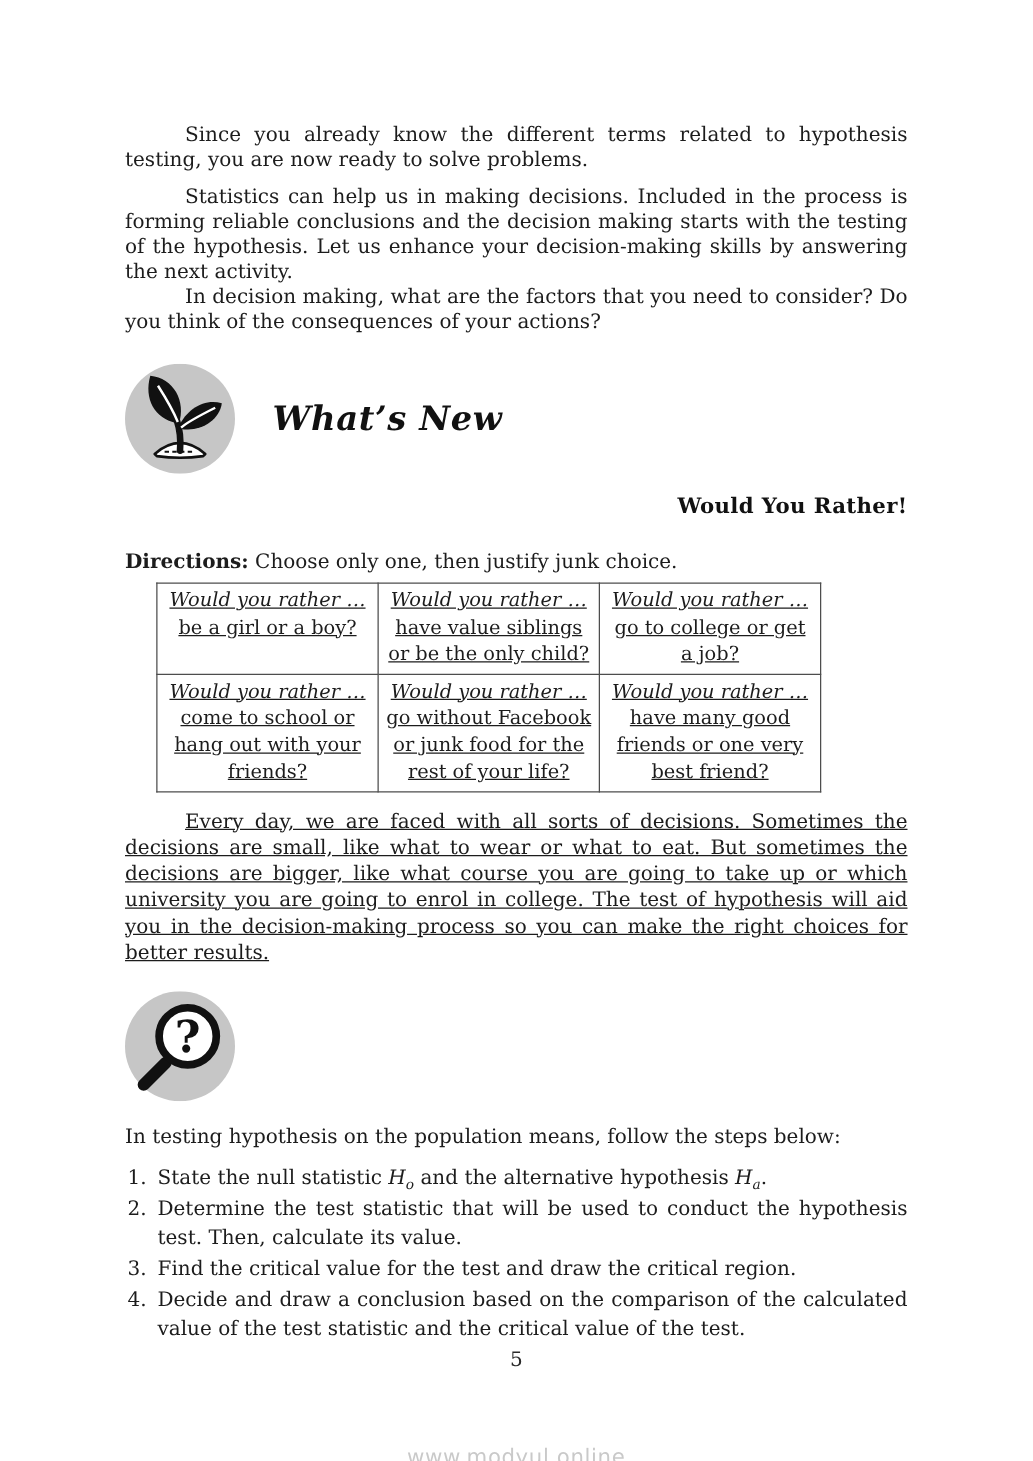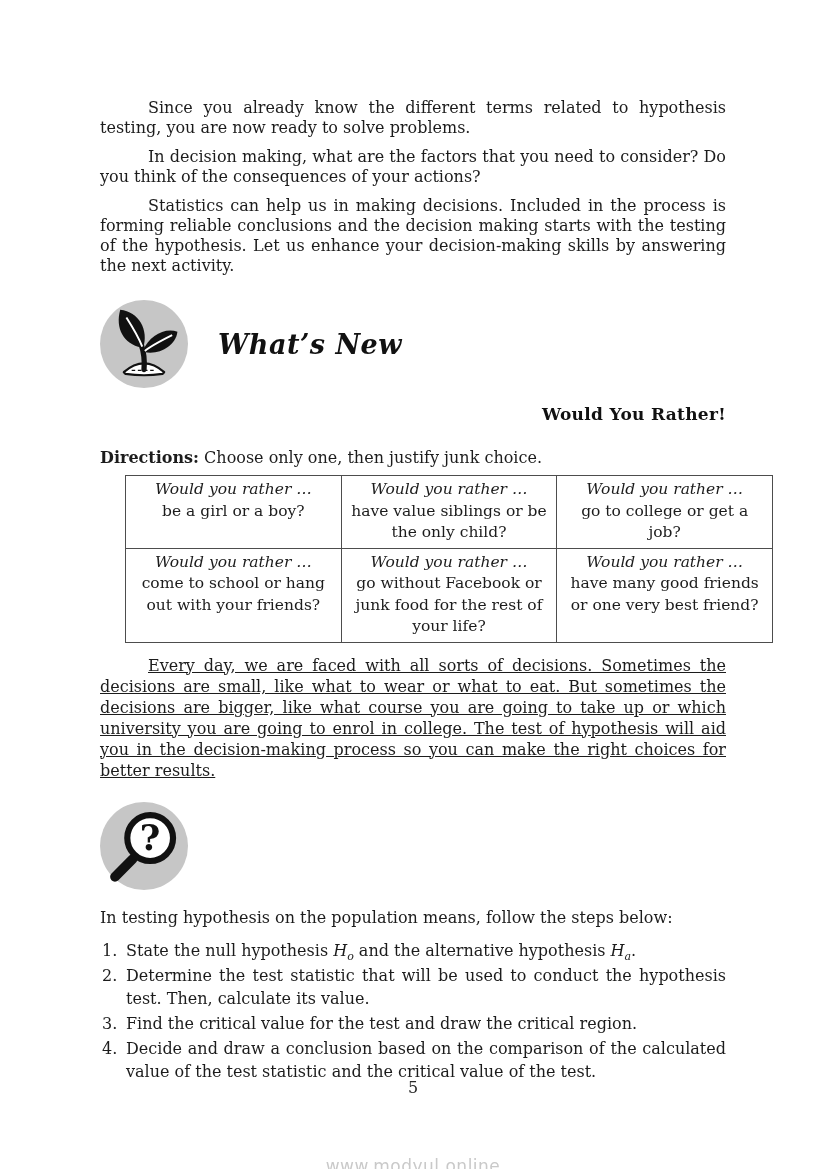--- a/index.html
+++ b/index.html
@@ -62,22 +62,23 @@
   .directions {
     font-size: 16px;
     line-height: 20px;
     margin-bottom: 7px;
   }
   .directions b { font-weight: bold; }
 
   table.wyr-table {
     border-collapse: collapse;
     margin-left: 25px;
-    width: 648px;
+    width: 532px;
     table-layout: fixed;
+    text-decoration: underline;
   }
   table.wyr-table td {
     border: 1px solid #4d4d4d;
     text-align: center;
     vertical-align: top;
     font-size: 15.5px;
     line-height: 21.5px;
     padding: 3px 6px 4px 6px;
   }
   td .lead {
@@ -135,22 +136,22 @@
     margin-top: 32px;
   }
 </style>
 </head>
 <body>
 
 <div class="page">
   <div class="content">
 
     <p class="body-par">Since you already know the different terms related to hypothesis testing, you are now ready to solve problems.</p>
+    <p class="body-par no-gap">Statistics can help us in making decisions. Included in the process is forming reliable conclusions and the decision making starts with the testing of the hypothesis. Let us enhance your decision-making skills by answering the next activity.</p>
     <p class="body-par">In decision making, what are the factors that you need to consider? Do you think of the consequences of your actions?</p>
-    <p class="body-par no-gap">Statistics can help us in making decisions. Included in the process is forming reliable conclusions and the decision making starts with the testing of the hypothesis. Let us enhance your decision-making skills by answering the next activity.</p>
 
     <div class="section-header">
       <svg class="icon-circle" viewBox="0 0 100 100" aria-hidden="true">
         <circle cx="50" cy="50" r="50" fill="#c6c6c6"></circle>
         <path d="M27,82 Q50,62 73,82 L71,84 Q50,87 29,84 Z" fill="#ffffff" stroke="#111111" stroke-width="2.4" stroke-linejoin="round"></path>
         <line x1="36" y1="80" x2="64" y2="80" stroke="#111111" stroke-width="1.6" stroke-dasharray="4 3"></line>
         <path d="M50,79 C51,68 50,60 47,51" stroke="#111111" stroke-width="6" fill="none" stroke-linecap="round"></path>
         <path d="M47,54 C27,50 17,32 23,11 C44,13 56,34 49,55 Z" fill="#111111"></path>
         <path d="M30,20 C37,31 44,43 48,53" stroke="#ffffff" stroke-width="2.2" fill="none"></path>
         <path d="M49,57 C56,41 73,31 88,36 C86,52 67,63 50,59 Z" fill="#111111"></path>
@@ -187,21 +188,21 @@
         <circle cx="57" cy="41" r="26" fill="#ffffff" stroke="#111111" stroke-width="7"></circle>
         <text x="57" y="55" text-anchor="middle" font-family="DejaVu Serif, serif" font-size="40" font-weight="bold" fill="#111111">?</text>
       </svg>
     </div>
 
     <div class="steps-intro">In testing hypothesis on the population means, follow the steps below:</div>
 
     <div class="steps-list">
       <div class="step">
         <span class="num">1.</span>
-        <span class="txt"><span>State the null hypothesis </span><span class="var">H</span><sub>o</sub><span> and the alternative hypothesis </span><span class="var">H</span><sub>a</sub><span>.</span></span>
+        <span class="txt"><span>State the null statistic </span><span class="var">H</span><sub>o</sub><span> and the alternative hypothesis </span><span class="var">H</span><sub>a</sub><span>.</span></span>
       </div>
       <div class="step">
         <span class="num">2.</span>
         <span class="txt">Determine the test statistic that will be used to conduct the hypothesis test. Then, calculate its value.</span>
       </div>
       <div class="step">
         <span class="num">3.</span>
         <span class="txt">Find the critical value for the test and draw the critical region.</span>
       </div>
       <div class="step">

